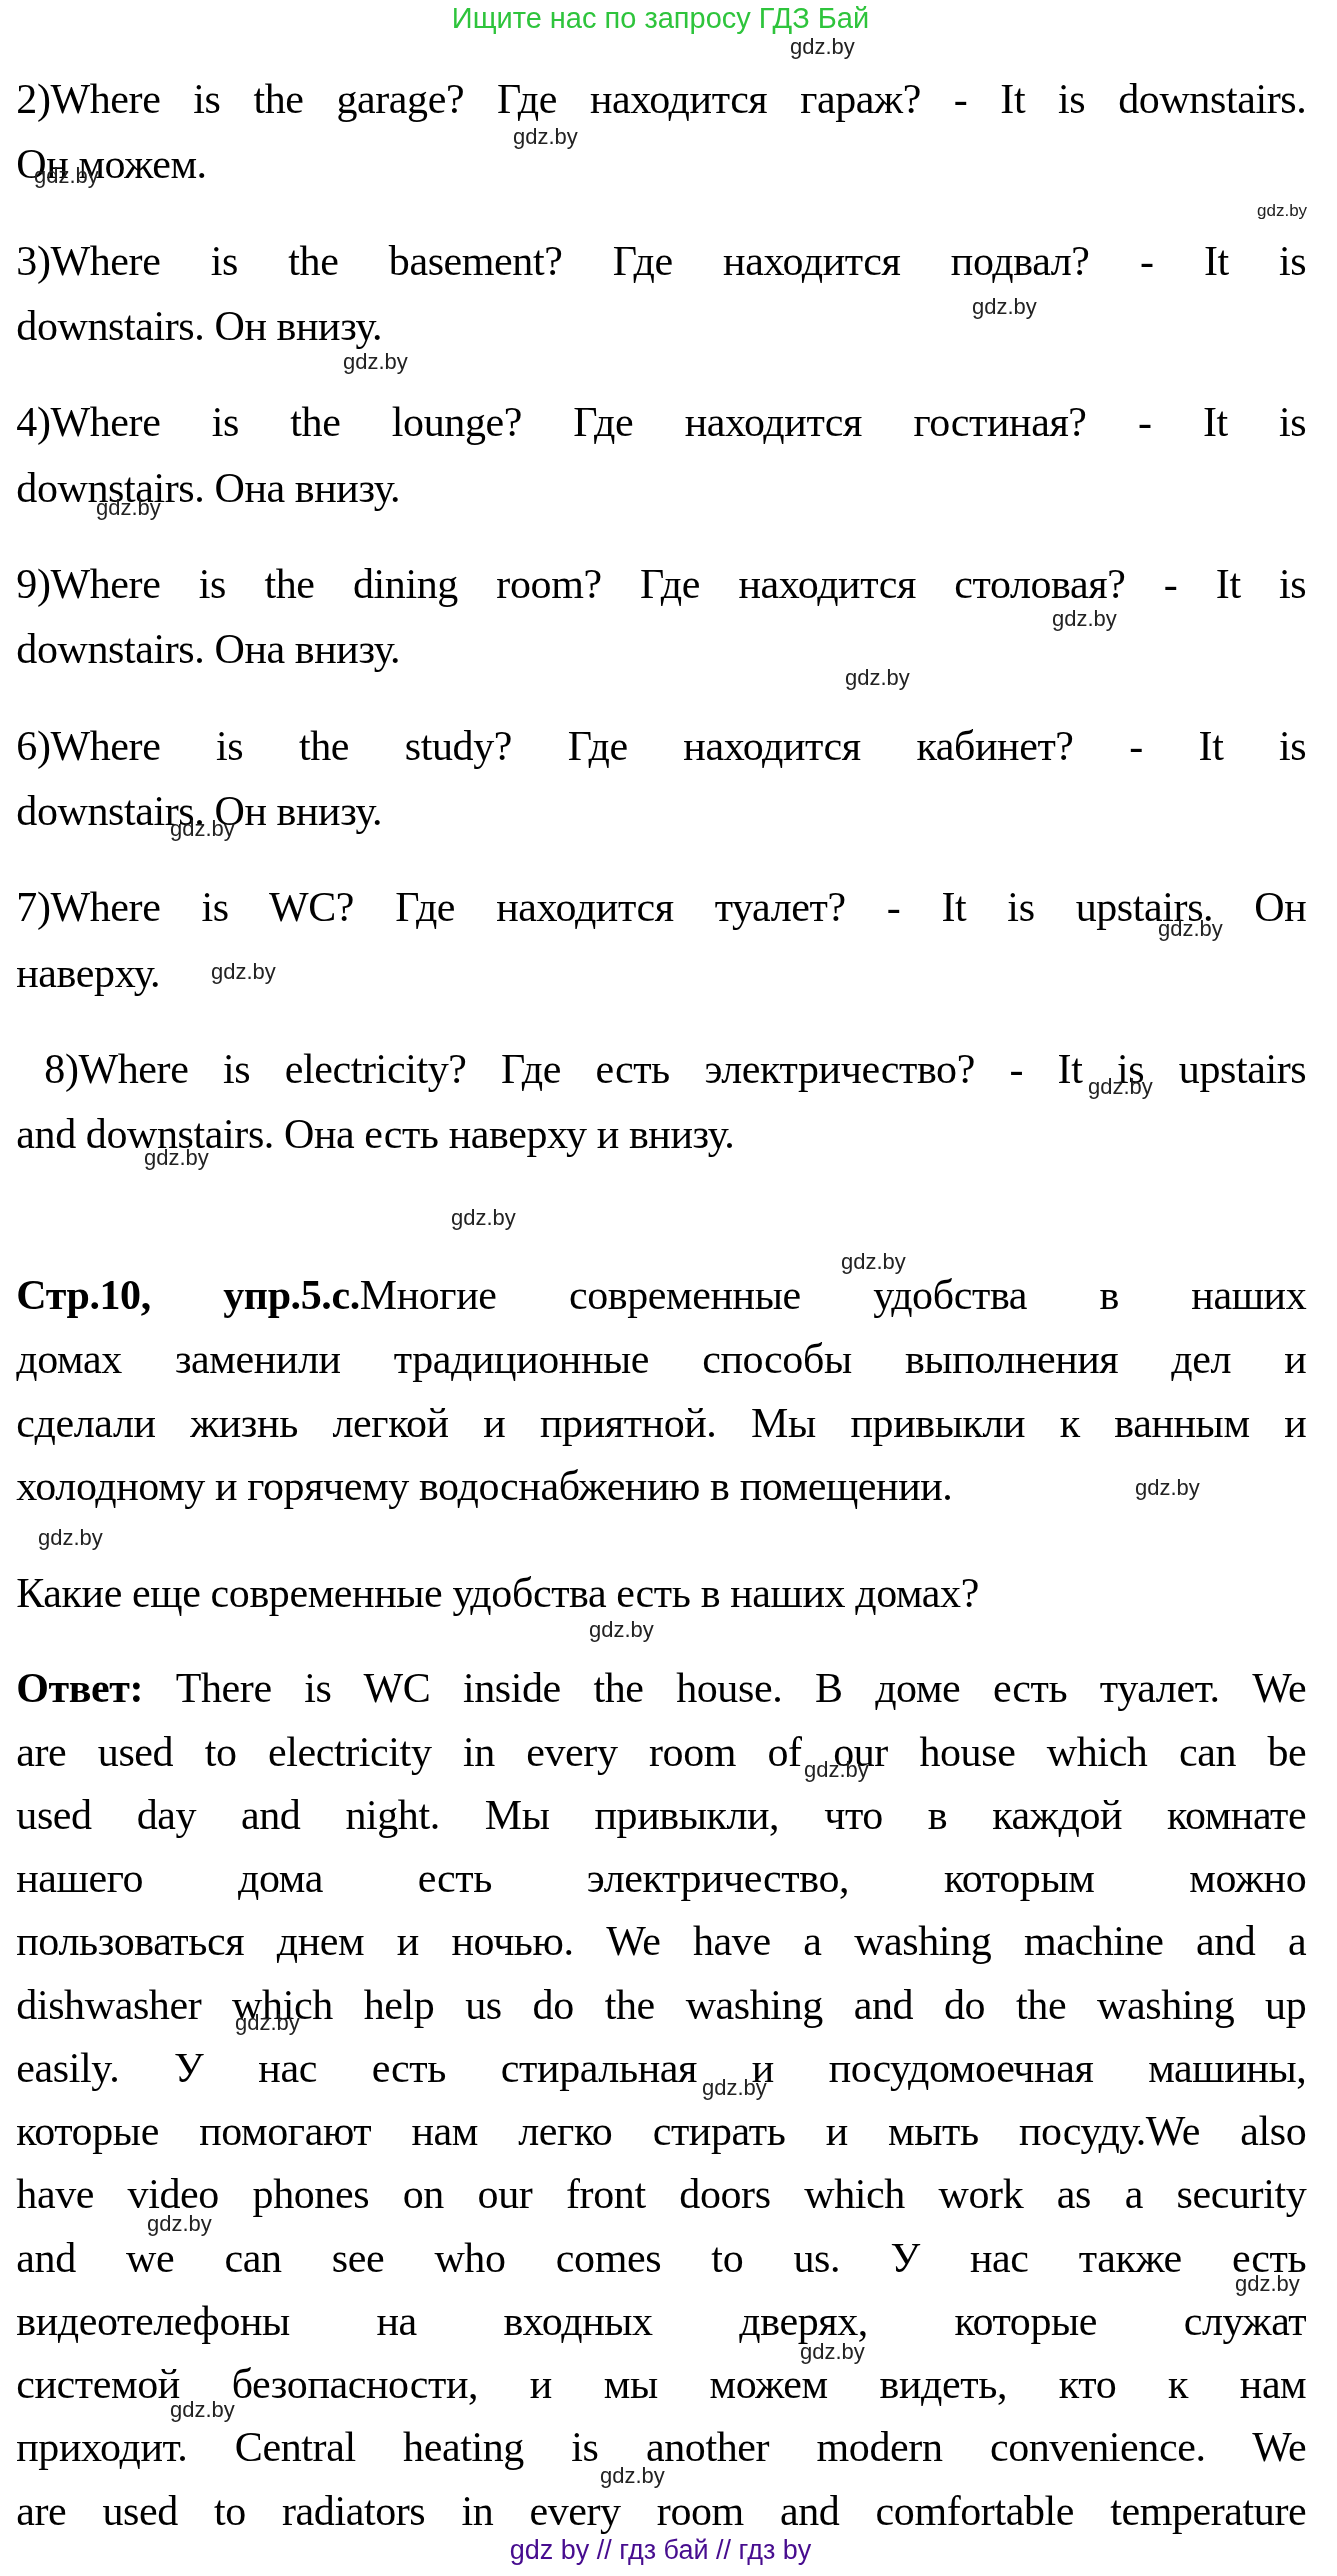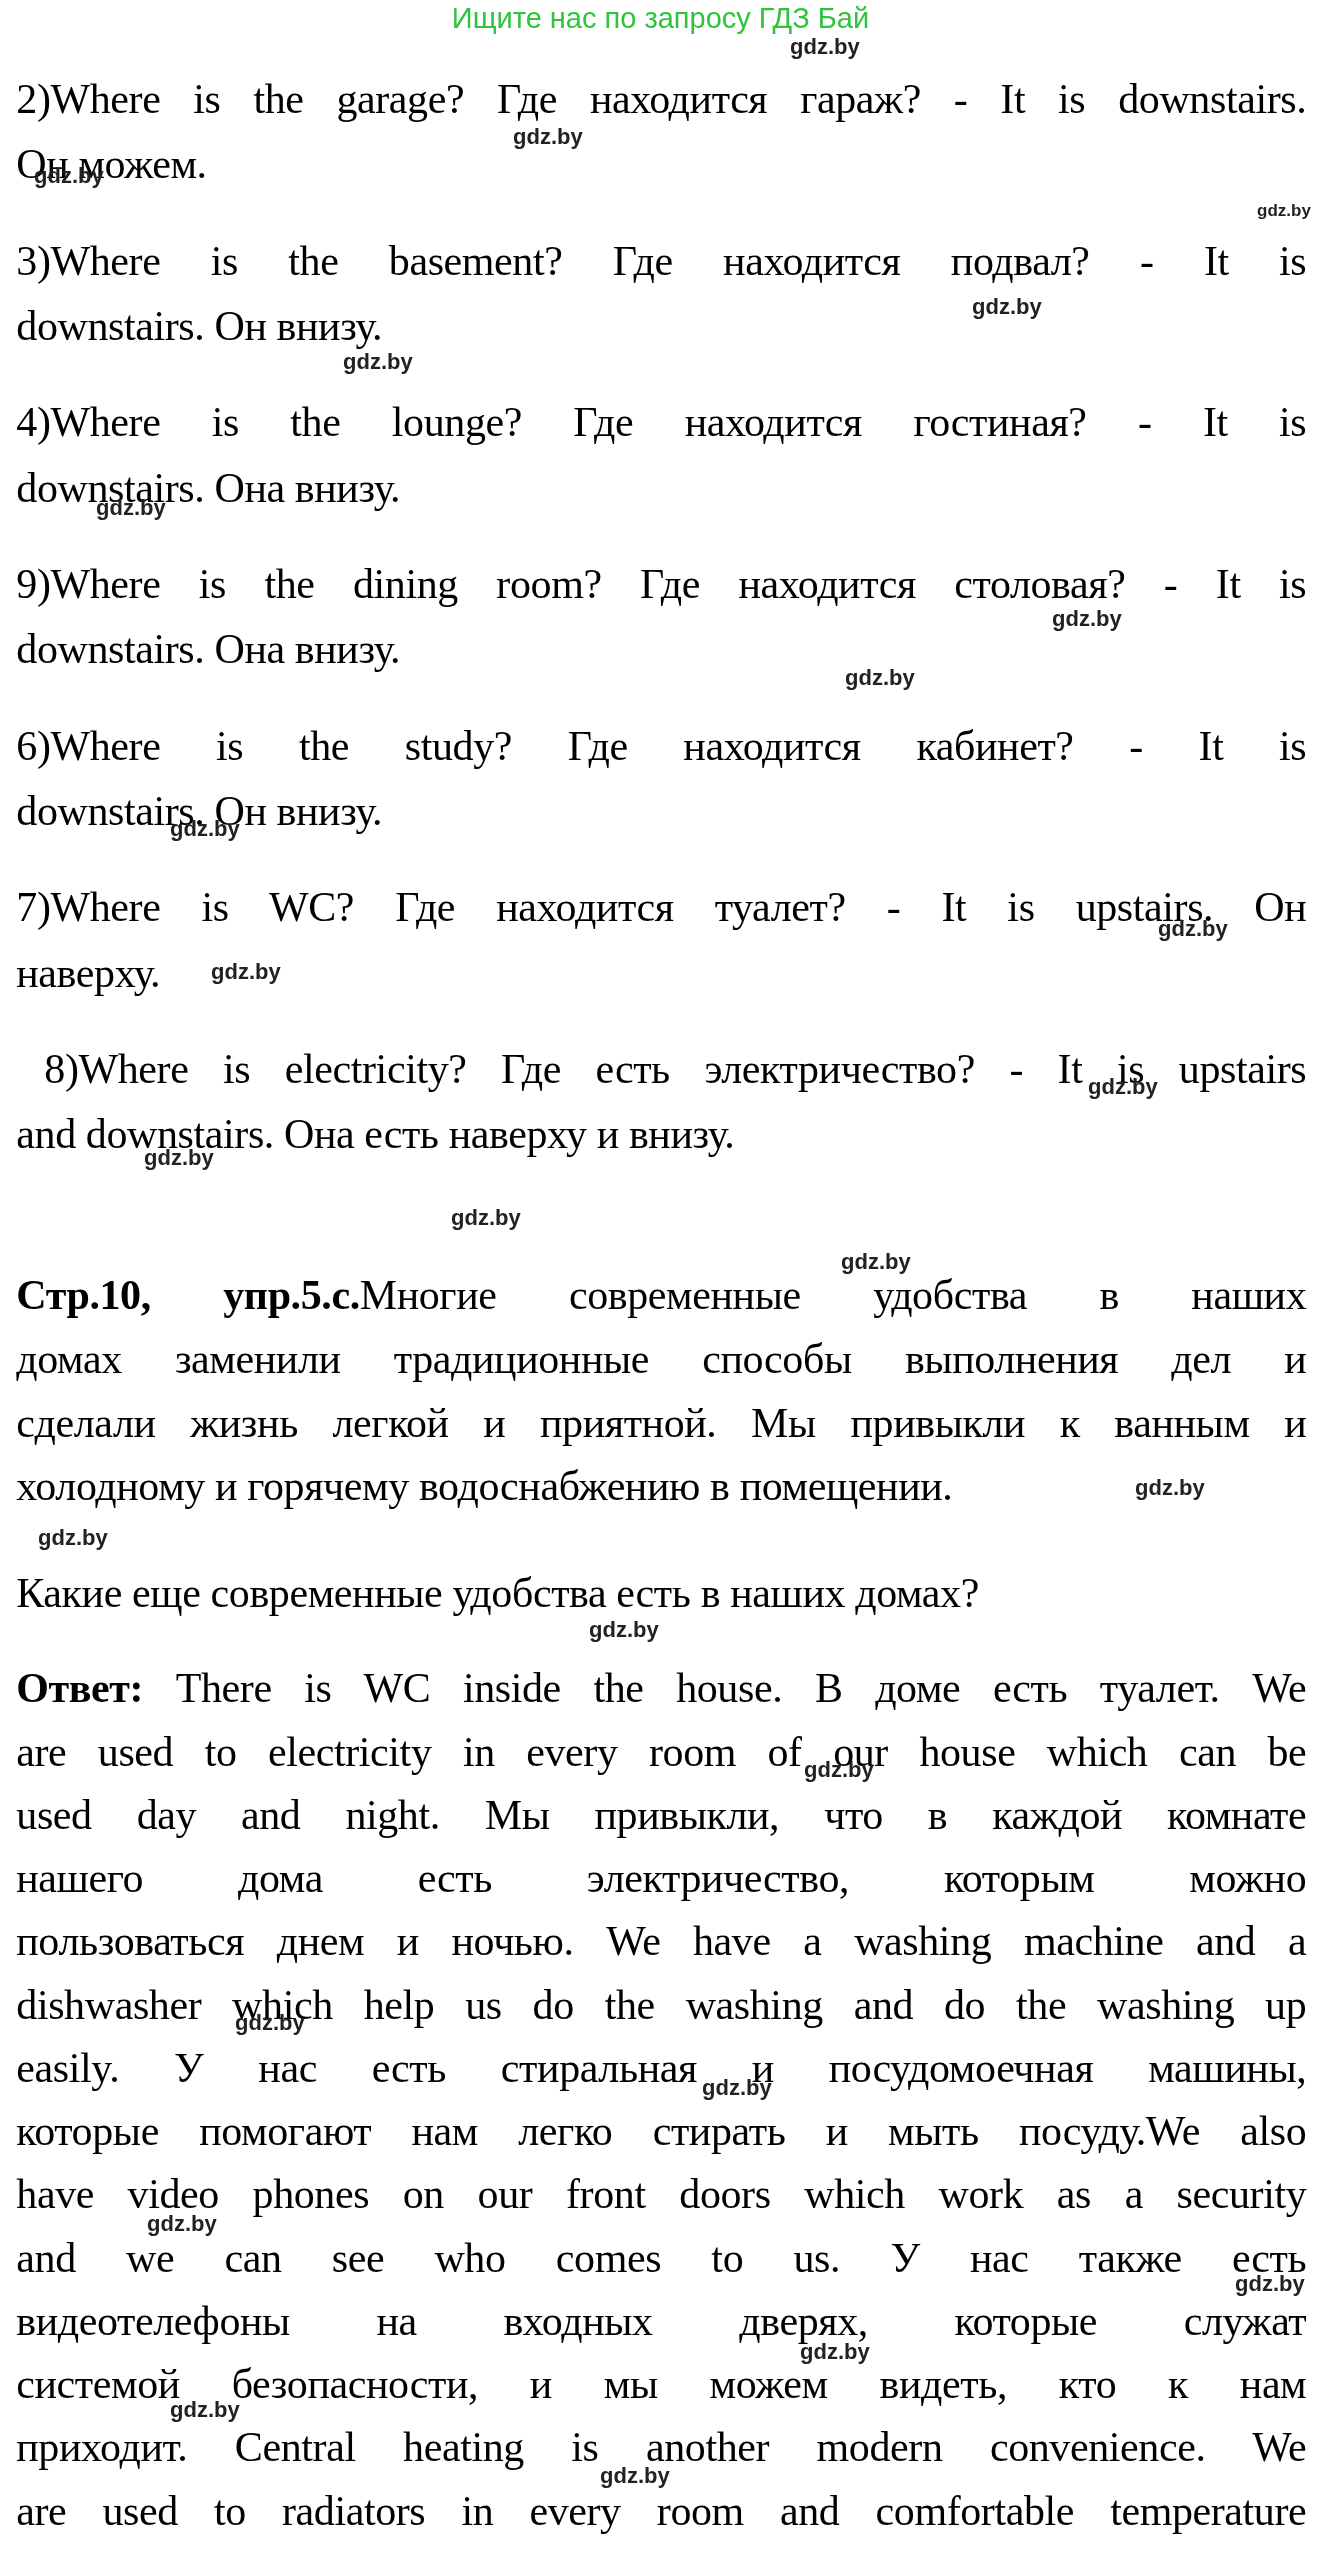--- a/index.html
+++ b/index.html
@@ -40,21 +40,20 @@
     text-align-last: justify;
     white-space: normal;
   }
   .tline b { font-weight: 700; }
   .wm {
     position: absolute;
     font-family: "Liberation Sans", sans-serif;
     font-size: 22px;
     color: #222222;
     white-space: nowrap;
-    font-weight: bold;
   }
   .wm.sm { font-size: 17px; }
   .footer {
     position: absolute;
     top: 2535px;
     left: 0;
     width: 100%;
     text-align: center;
     font-family: "Liberation Sans", sans-serif;
     font-size: 27px;
@@ -122,14 +121,15 @@
       <span class="wm" style="left: 589px; top: 1617px; color: rgb(34, 34, 34);">gdz.by</span>
       <span class="wm" style="left: 804px; top: 1757px; color: rgb(34, 34, 34);">gdz.by</span>
       <span class="wm" style="left: 235px; top: 2010px; color: rgb(34, 34, 34);">gdz.by</span>
       <span class="wm" style="left: 702px; top: 2075px; color: rgb(34, 34, 34);">gdz.by</span>
       <span class="wm" style="left: 147px; top: 2211px; color: rgb(34, 34, 34);">gdz.by</span>
       <span class="wm" style="left: 1235px; top: 2271px; color: rgb(34, 34, 34);">gdz.by</span>
       <span class="wm" style="left: 800px; top: 2339px; color: rgb(34, 34, 34);">gdz.by</span>
       <span class="wm" style="left: 170px; top: 2397px; color: rgb(34, 34, 34);">gdz.by</span>
       <span class="wm" style="left: 600px; top: 2463px; color: rgb(34, 34, 34);">gdz.by</span>
     </div>
+  <div class="footer" style="color: rgb(71, 13, 143);">gdz by  //  гдз бай  //  гдз by</div>
 </div>
 
 
 </body></html>

